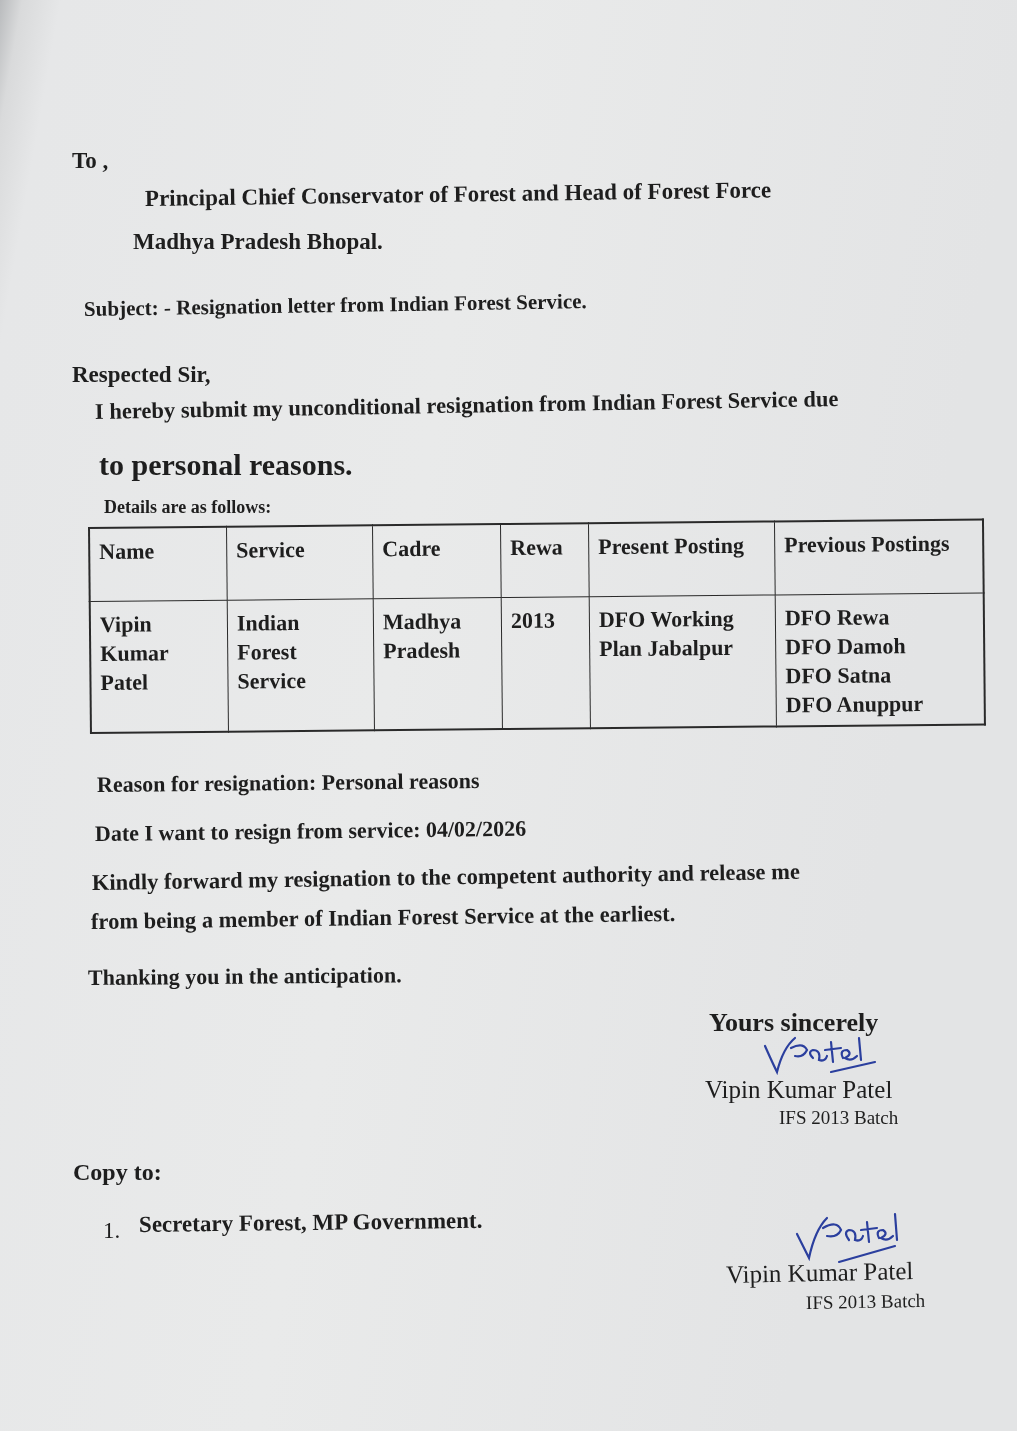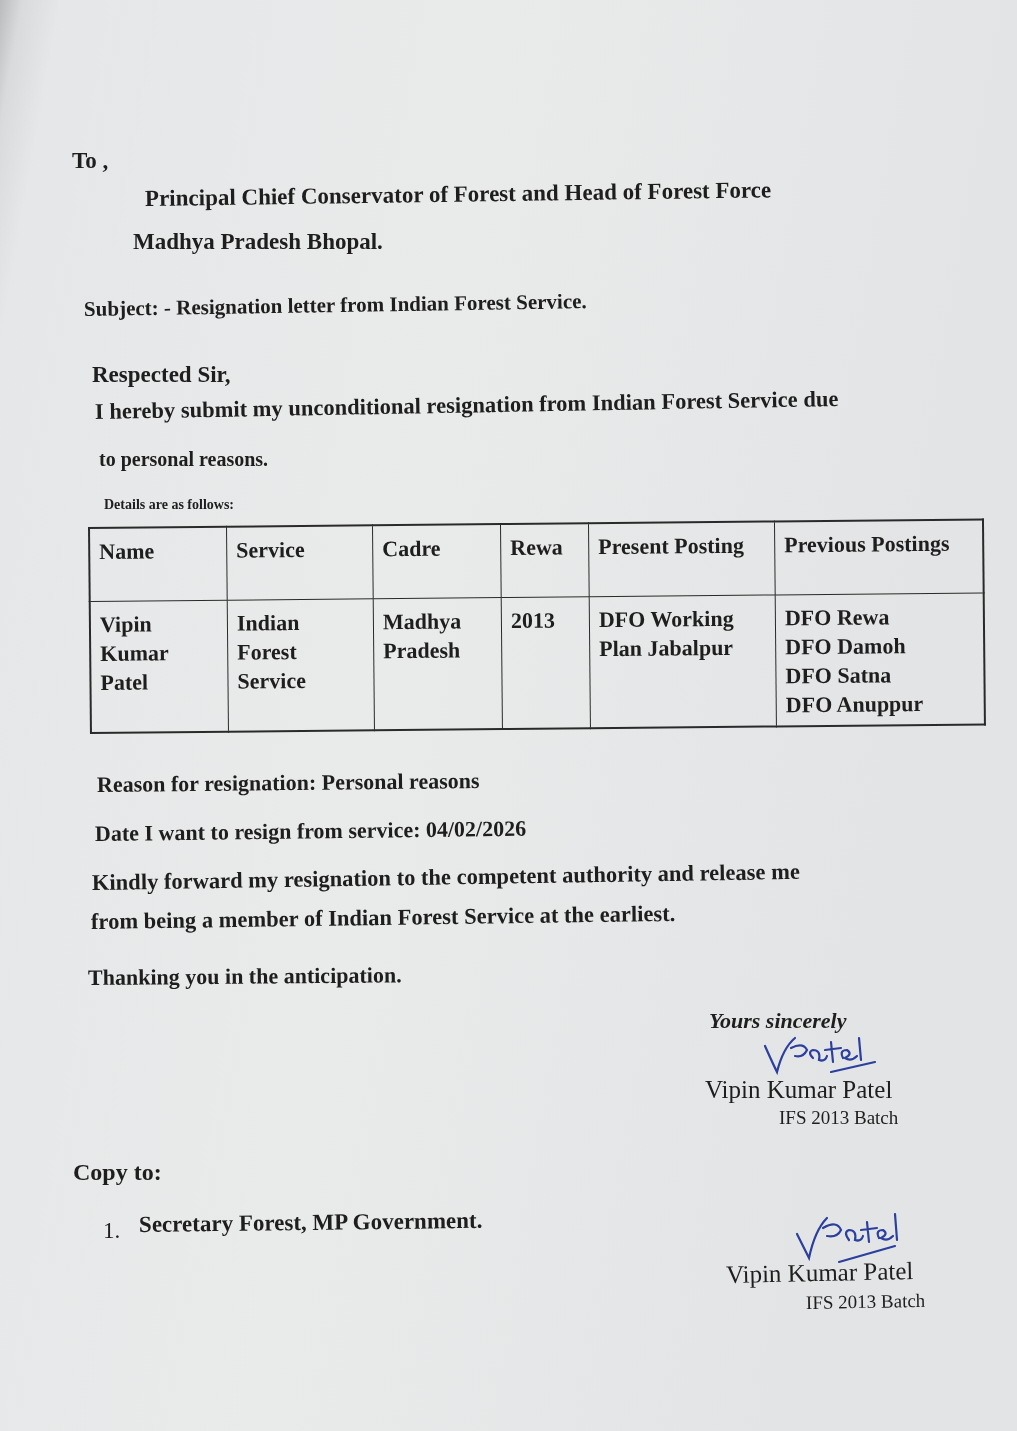--- a/index.html
+++ b/index.html
@@ -31,26 +31,26 @@
 
 <div class="page">
 
   <div class="t" style="left:72px;top:148px;">To ,</div>
 
   <div class="t" style="left:145px;top:186px;transform:rotate(-0.8deg);transform-origin:left;">Principal Chief Conservator of Forest and Head of Forest Force</div>
   <div class="t" style="left:133px;top:229px;">Madhya Pradesh Bhopal.</div>
 
   <div class="t" style="left:84px;top:297px;font-size:21px;transform:rotate(-0.9deg);transform-origin:left;">Subject: - Resignation letter from Indian Forest Service.</div>
 
-  <div class="t" style="left:92px;top:362px;">Respected Sir,</div>
+  <div class="t" style="left:72px;top:362px;">Respected Sir,</div>
 
   <div class="t" style="left:95px;top:399px;font-size:22.5px;transform:rotate(-1deg);transform-origin:left;">I hereby submit my unconditional resignation from Indian Forest Service due</div>
-  <div class="t" style="left:99px;top:448px;font-size:20px;">to personal reasons.</div>
+  <div class="t" style="left:99px;top:448px;font-size:30px;">to personal reasons.</div>
 
-  <div class="t" style="left:104px;top:497px;font-size:14px;">Details are as follows:</div>
+  <div class="t" style="left:104px;top:497px;font-size:18px;">Details are as follows:</div>
 
   <table class="tbl">
     <tbody>
         <tr class="hdr">
       <td style="width:119px;margin-left:27px;">Name</td>
       <td style="width:128px;">Service</td>
       <td style="width:110px;">Cadre</td>
       <td style="width:70px;">Rewa</td>
       <td style="width:168px;">Present Posting</td>
       <td>Previous Postings</td>
@@ -86,21 +86,21 @@
     </table>
 
   <div class="t" style="left:97px;top:772px;font-size:22px;transform:rotate(-0.6deg);transform-origin:left;">Reason for resignation: Personal reasons</div>
   <div class="t" style="left:95px;top:821px;font-size:22px;transform:rotate(-0.7deg);transform-origin:left;">Date I want to resign from service: 04/02/2026</div>
 
   <div class="t" style="left:92px;top:870px;font-size:22.5px;transform:rotate(-0.9deg);transform-origin:left;">Kindly forward my resignation to the competent authority and release me</div>
   <div class="t" style="left:91px;top:909px;font-size:22.5px;transform:rotate(-0.8deg);transform-origin:left;">from being a member of Indian Forest Service at the earliest.</div>
 
   <div class="t" style="left:88px;top:965px;font-size:22px;transform:rotate(-0.5deg);transform-origin:left;">Thanking you in the anticipation.</div>
 
-  <div class="t" style="left:709px;top:1008px;font-size:22px;font-style:italic;">Yours sincerely</div>
+  <div class="t" style="left:709px;top:1008px;font-size:26px;">Yours sincerely</div>
 
   <svg class="sig" style="left:755px;top:1028px;" width="130" height="52" viewBox="0 0 130 52">
     <path d="M10 18 Q18 36 22 44 Q28 20 40 10 M36 20 Q48 14 52 22 Q48 30 40 28 M58 30 Q52 24 58 22 Q66 22 64 32 Q70 34 72 28 M76 14 L78 34 M70 22 L86 20 M88 30 Q84 22 92 22 Q98 26 90 30 Q96 34 102 28 M104 10 L106 32 M76 44 L120 34" stroke="#2b3f9e" stroke-width="2.2" fill="none" stroke-linecap="round"></path>
   </svg>
   <div class="t reg" style="left:705px;top:1076px;font-size:25px;">Vipin Kumar Patel</div>
   <div class="t reg" style="left:779px;top:1107px;font-size:19px;">IFS 2013 Batch</div>
 
   <div class="t" style="left:73px;top:1159px;font-size:24px;">Copy to:</div>
   <div class="t reg" style="left:103px;top:1218px;font-size:23px;">1.</div>
   <div class="t" style="left:139px;top:1212px;font-size:23px;transform:rotate(-0.7deg);transform-origin:left;">Secretary Forest, MP  Government.</div>

